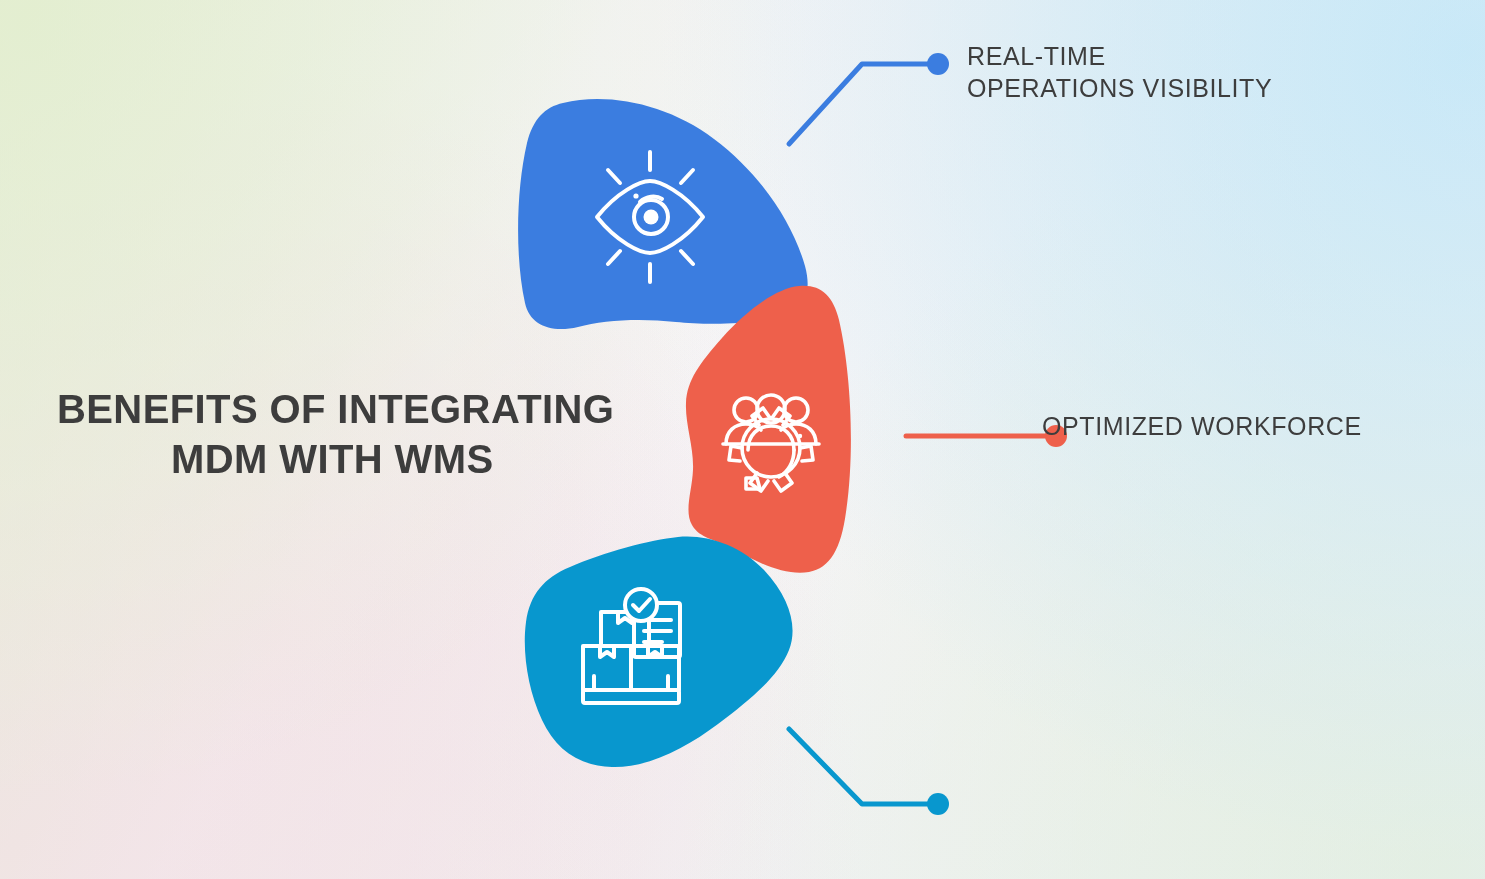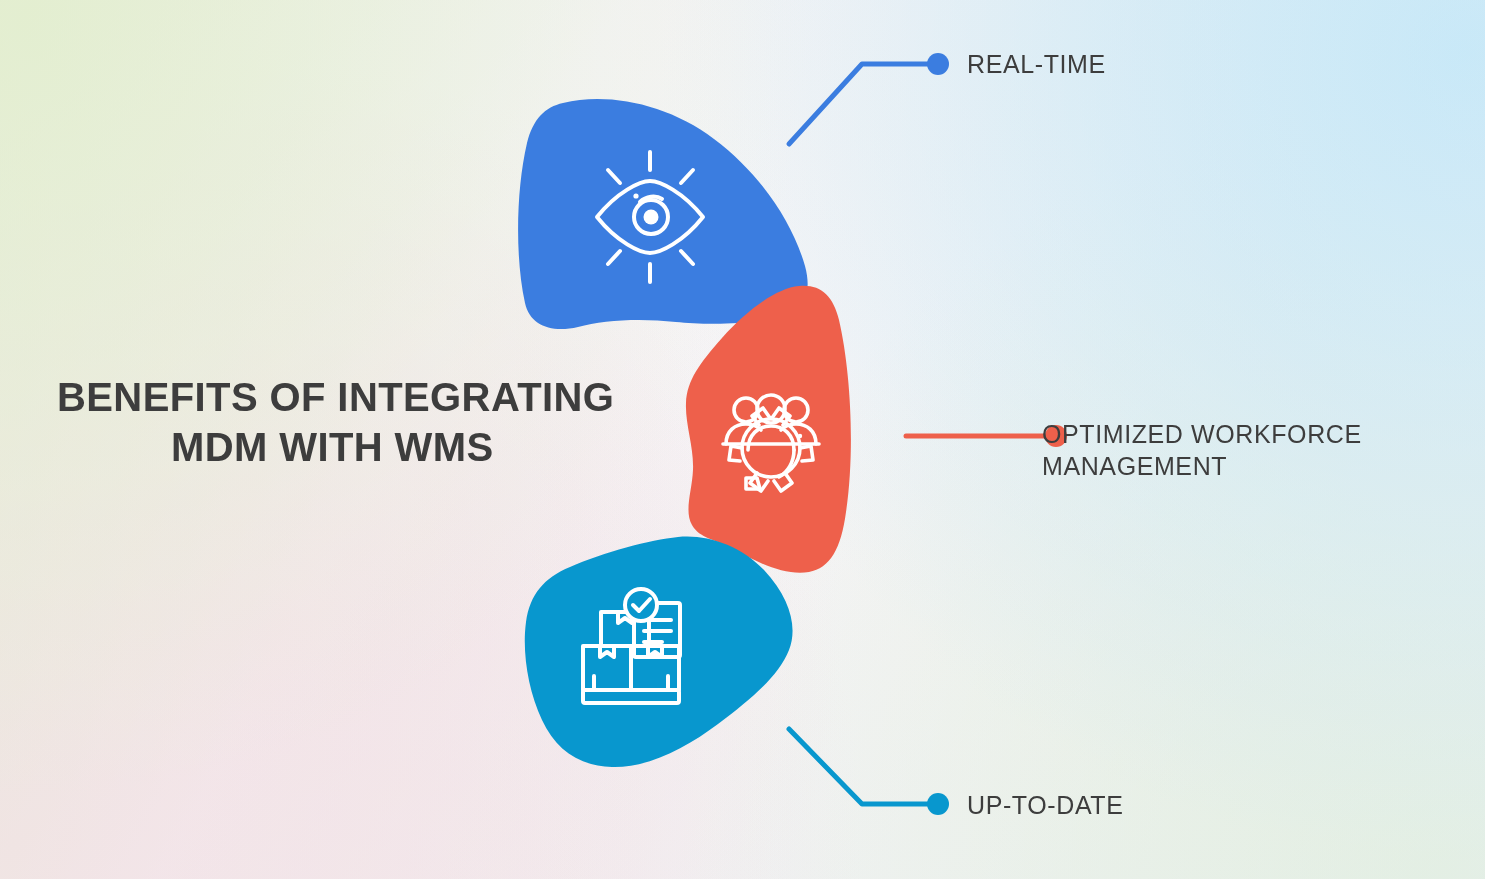--- a/index.html
+++ b/index.html
@@ -41,21 +41,21 @@
         rgba(226,238,206,0.55) 0%,
         rgba(247,246,247,0.25) 32%,
         rgba(246,245,247,0.10) 55%,
         rgba(222,238,249,0.45) 100%);
   }
 
   
   #title-block {
     position: absolute;
     left: 57px;
-    top: 372px;
+    top: 384px;
     width: 600px;
   }
   #title-block .title-line {
     color: #3d3d3d;
     font-size: 40px;
     font-weight: bold;
     letter-spacing: 0.4px;
     line-height: 1.25;
     white-space: nowrap;
   }
@@ -75,21 +75,20 @@
 
   
   .callout-label {
     position: absolute;
     color: #3d3d3d;
     font-size: 25px;
     font-weight: normal;
     letter-spacing: 0.6px;
     line-height: 1.28;
     white-space: nowrap;
-    margin-top: 8px;
   }
   #label-visibility { left: 967px; top: 40px; }
   #label-workforce  { left: 1042px; top: 410px; }
   #label-inventory  { left: 967px; top: 781px; }
 </style>
 </head>
 <body>
 
 <div id="infographic">
 
@@ -217,24 +216,23 @@
           <circle cx="641" cy="605" r="16" fill="#0897ce"></circle>
           <path d="M 633 605 L 639 611 L 650 599"></path>
         </g>
       </g>
 
     </svg>
   </div>
 
   <div class="callout-label" id="label-visibility">
     <div>REAL-TIME</div>
+    <div>OPERATIONS VISIBILITY</div>
   </div>
 
   <div class="callout-label" id="label-workforce">
     <div>OPTIMIZED WORKFORCE</div>
-    <div>MANAGEMENT</div>
   </div>
 
   <div class="callout-label" id="label-inventory">
-    <div>UP-TO-DATE</div>
   </div>
 
 </div>
 
 </body></html>

